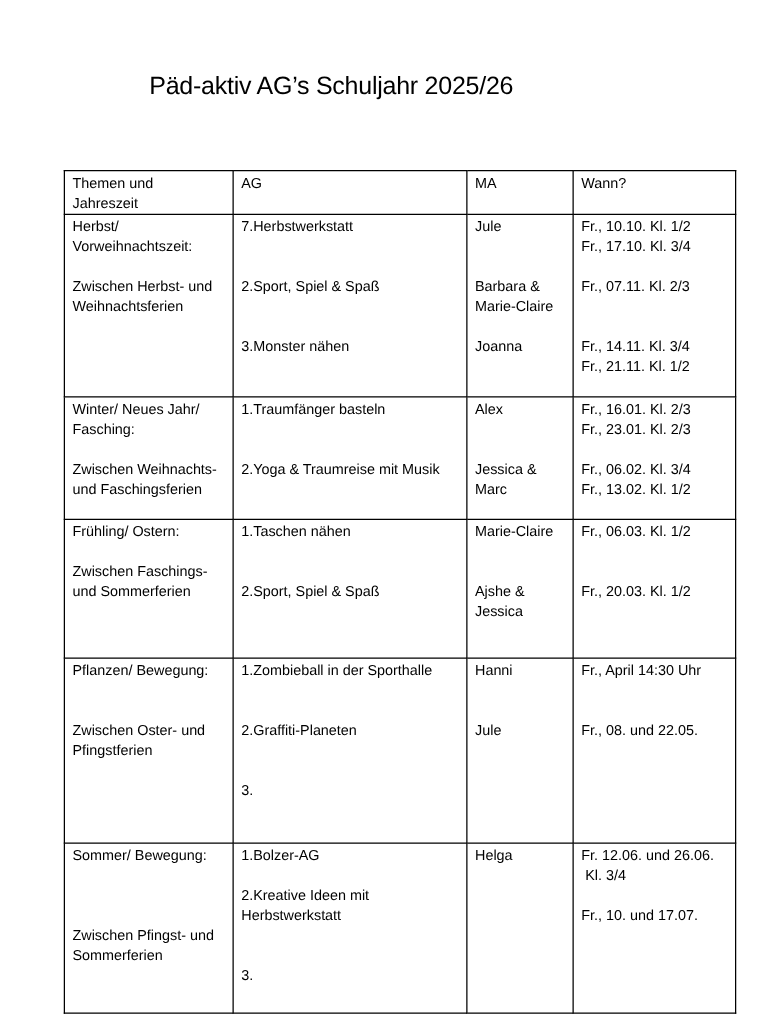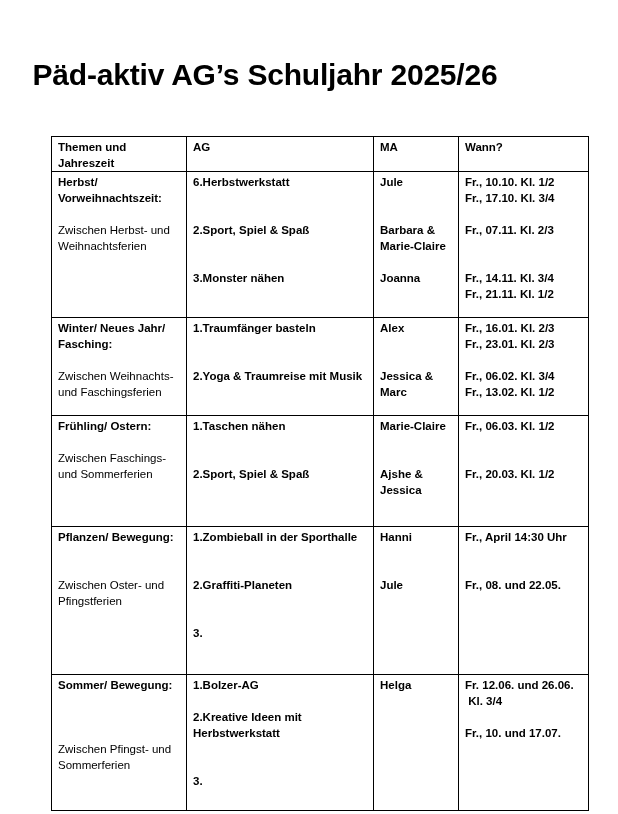--- a/index.html
+++ b/index.html
@@ -1,25 +1,25 @@
 <!DOCTYPE html>
 <html><head>
 <meta charset="utf-8">
 <style>
   html, body { margin: 0; padding: 0; background: #ffffff; }
   body { width: 618px; height: 814px; position: relative; overflow: hidden;
          font-family: "Liberation Sans", "DejaVu Sans", sans-serif; color: #000; }
   .title { position: absolute; top: 58px; left: 0; width: 530px; text-align: center;
-           font-size: 30px; font-weight: bold; letter-spacing: -0.2px; }
+           font-size: 20px; font-weight: normal; letter-spacing: -0.2px; }
   table { position: absolute; left: 51px; top: 136px; border-collapse: collapse;
           table-layout: fixed; width: 537px; }
   td { border: 1.5px solid #000; vertical-align: top; padding: 2px 6px 0 6px;
        font-size: 11.5px; line-height: 16px; }
   col.c1 { width: 135px; } col.c2 { width: 187px; } col.c3 { width: 85px; } col.c4 { width: 130px; }
-  .b { font-weight: bold; }
+  .b { font-weight: normal; }
   .line { display: block; white-space: pre; }
   .gap { display: block; height: 16px; }
   tr.h td { height: 30px; }
   tr.r1 td { height: 143px; }
   tr.r2 td { height: 95px; }
   tr.r3 td { height: 108px; }
   tr.r4 td { height: 145px; }
   tr.r5 td { height: 133px; }
 </style>
 </head>
@@ -47,21 +47,21 @@
 
   <tr class="r1">
     <td>
       <span class="line b">Herbst/</span>
       <span class="line b">Vorweihnachtszeit:</span>
       <span class="gap"></span>
       <span class="line">Zwischen Herbst- und</span>
       <span class="line">Weihnachtsferien</span>
     </td>
     <td class="b">
-      <span class="line">6.Herbstwerkstatt</span>
+      <span class="line">7.Herbstwerkstatt</span>
       <span class="gap"></span>
           <span class="gap"></span>
       <span class="line">2.Sport, Spiel &amp; Spaß</span>
       <span class="gap"></span>
           <span class="gap"></span>
       <span class="line">3.Monster nähen</span>
     </td>
     <td class="b">
       <span class="line">Jule</span>
       <span class="gap"></span>

